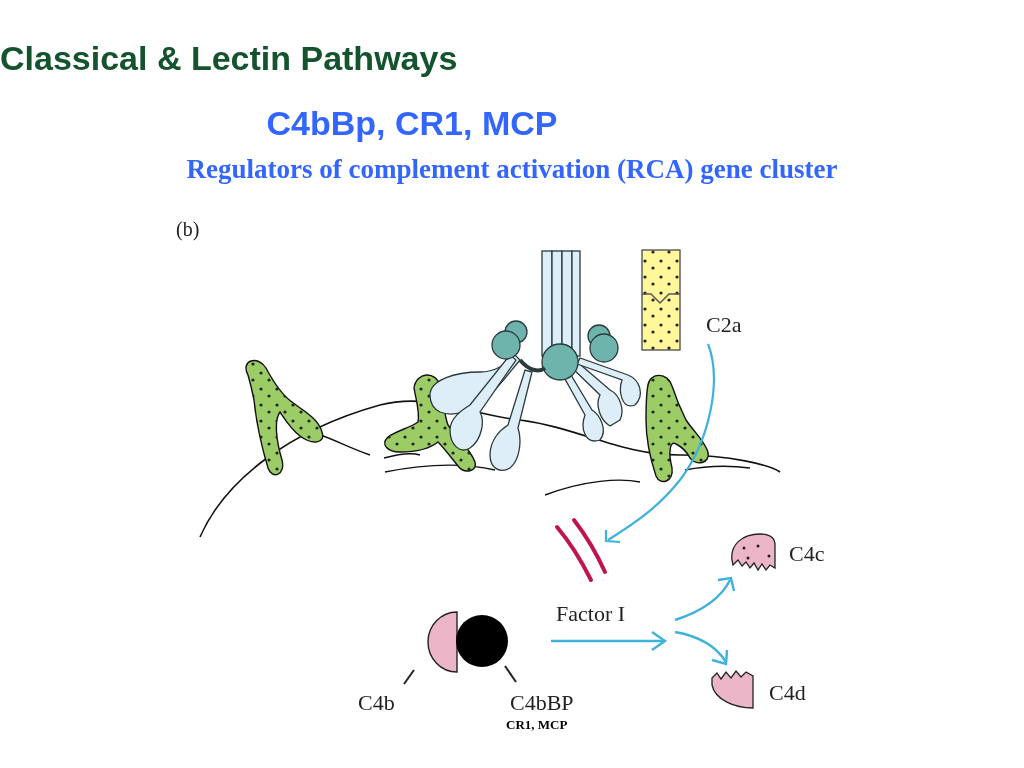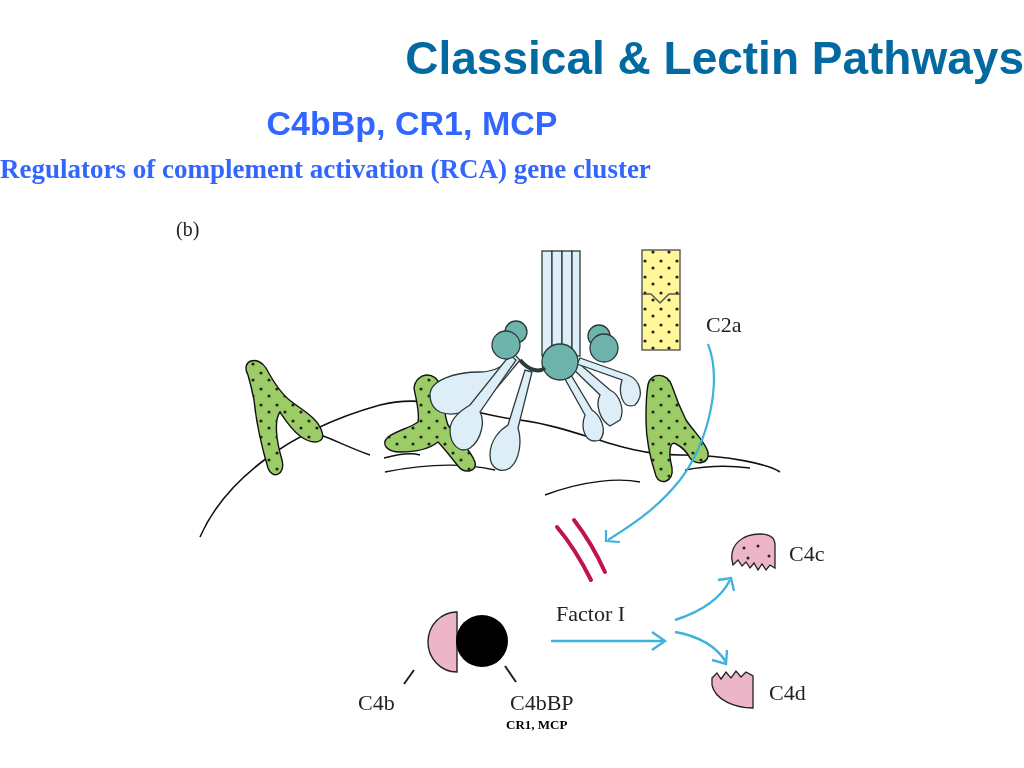--- a/index.html
+++ b/index.html
@@ -1,28 +1,28 @@
 <!DOCTYPE html>
 <html><head>
 <meta charset="utf-8">
 <style>
   html, body { margin:0; padding:0; background:#ffffff; }
   body { width:1024px; height:768px; position:relative; overflow:hidden; }
   .title {
-    position:absolute; left:0; width:1024px; top:30px; text-align:right;
+    position:absolute; left:0; width:1024px; top:30px; text-align:left;
     font-family:"Liberation Sans", sans-serif; font-weight:bold;
-    font-size:46px; color:#0369a1; letter-spacing:0px; line-height:56px;
+    font-size:34px; color:#14532d; letter-spacing:0px; line-height:56px;
   }
   .subtitle {
     position:absolute; left:0; width:824px; top:102px; text-align:center;
     font-family:"Liberation Sans", sans-serif; font-weight:bold;
     font-size:34px; color:#3366ff; line-height:42px;
   }
   .subtitle2 {
-    position:absolute; left:0; width:1024px; top:152px; 
+    position:absolute; left:0; width:1024px; top:152px; text-align:center;
     font-family:"Liberation Serif", serif; font-weight:bold;
     font-size:27px; color:#3366ff; line-height:34px;
   }
   svg.diagram { position:absolute; left:0; top:0; }
   .lbl { font-family:"Liberation Serif", serif; font-size:22px; fill:#222; }
   .lbl-sm { font-family:"Liberation Serif", serif; font-size:13px; font-weight:bold; fill:#000; }
   .panel { font-family:"Liberation Serif", serif; font-size:20px; fill:#222; }
 </style>
 </head>
 <body>

